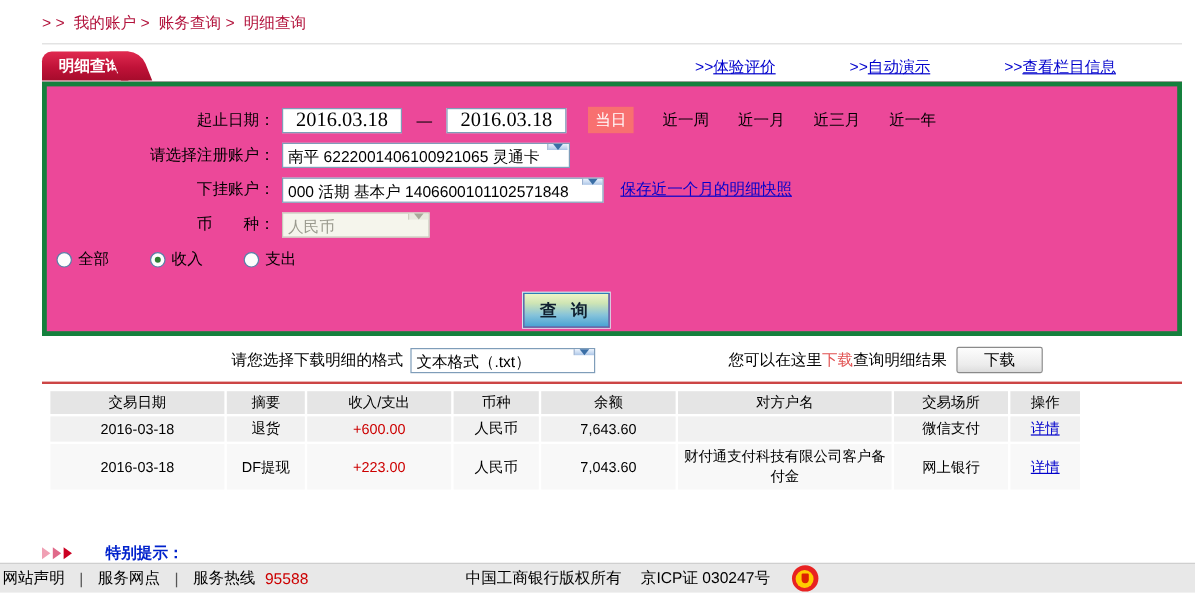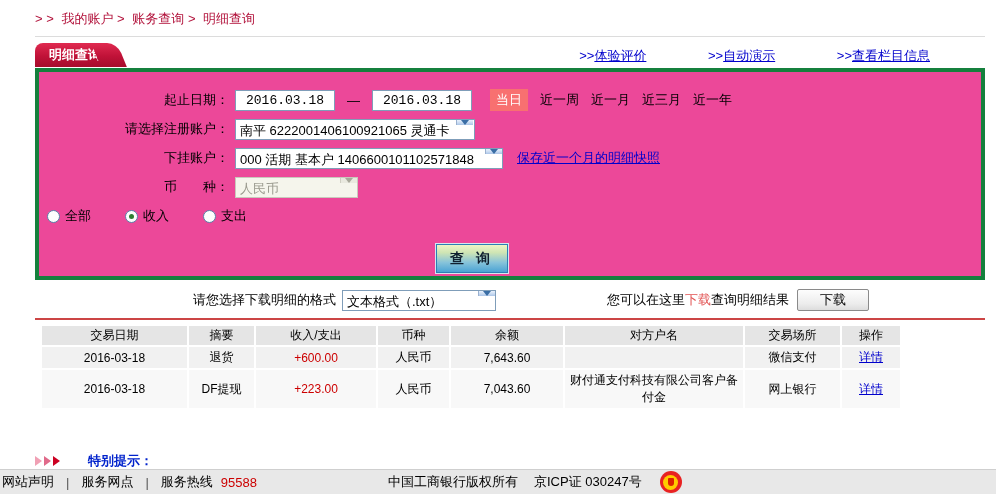--- a/index.html
+++ b/index.html
@@ -46,29 +46,29 @@
   .panel {
     border: 4px solid #15803d;
     background: #ec4899;
     padding: 16px 0 3px 0;
   }
   .frow { display: flex; align-items: center; margin-bottom: 5px; min-height: 24px; }
   .flabel { width: 190px; text-align: right; flex: none; white-space: pre; }
   .date-input {
     width: 100px; height: 21px; margin-left: 6px;
     border: 1px solid #7f9db9; background: #fff;
-    text-align: center; font-size: 13px; font-family: Liberation Mono, monospace;
+    text-align: center; font-size: 17px; font-family: Liberation Serif, serif;
     padding: 0;
   }
   .dash { margin: 0 12px; }
   .today-badge {
     margin-left: 18px; background: #f87070; color: #fff;
     padding: 2px 6px; font-size: 13px; cursor: pointer;
   }
-  .quick { margin-left: 12px; cursor: pointer; }
+  .quick { margin-left: 24px; cursor: pointer; }
 
   .fake-select {
     display: inline-flex; align-items: flex-start; margin-left: 6px;
     border: 1px solid #7f9db9; background: #fff; height: 21px;
     cursor: pointer; font-size: 13px;
   }
   .fake-select .sel-txt { padding: 2px 6px 0 4px; white-space: nowrap; }
   .fake-select .sel-arrow {
     width: 17px; flex: none; border-left: 1px solid #9ab0cf;
     background: linear-gradient(180deg, #e9f1fc 0%, #c6d9f1 60%, #aac4e6 100%);

